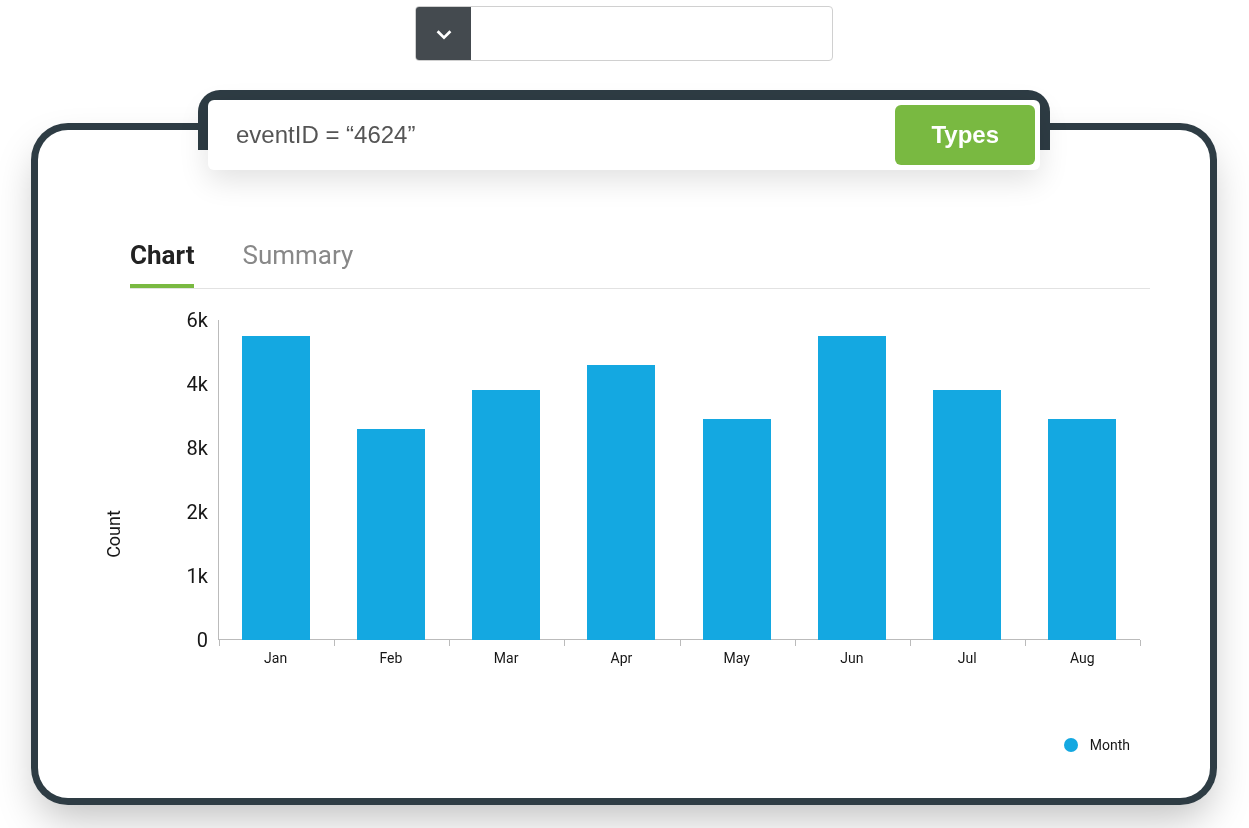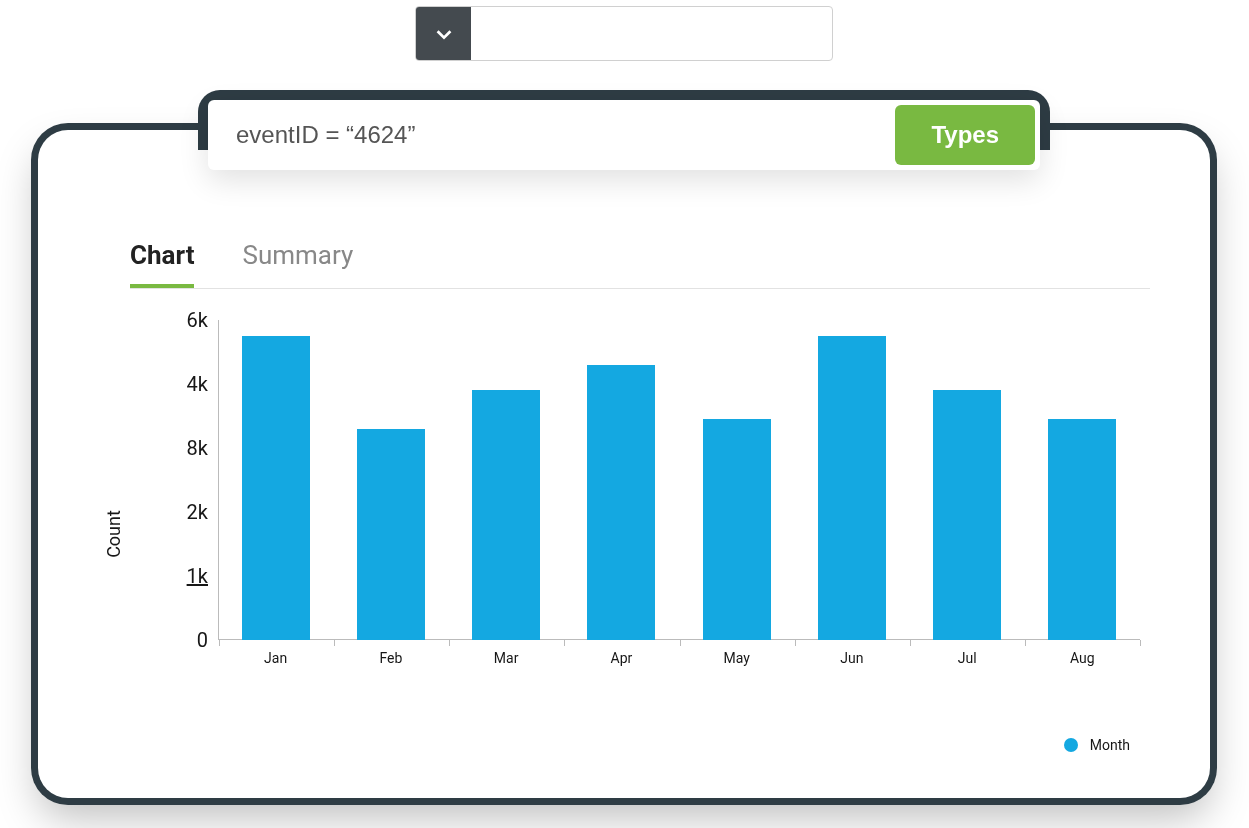--- a/index.html
+++ b/index.html
@@ -242,21 +242,21 @@
     <div class="tab active">Chart</div>
     <div class="tab">Summary</div>
   </div>
 
   <div class="chart-wrap">
     <div class="ylabel">Count</div>
 
     <div class="plot">
       <div class="yaxis" id="yaxis">
           <div class="ytick" style="bottom: 0%;">0</div>
-          <div class="ytick" style="bottom: 20%; text-decoration: underline;">1k</div>
+          <div class="ytick" style="bottom: 20%;">1k</div>
           <div class="ytick" style="bottom: 40%;">2k</div>
           <div class="ytick" style="bottom: 60%;">8k</div>
           <div class="ytick" style="bottom: 80%;">4k</div>
           <div class="ytick" style="bottom: 100%;">6k</div>
         </div>
       <div class="grid">
         <div class="baseline"></div>
         <div id="tickmarks">
             <div class="tickmark" style="left: 0%;"></div>
             <div class="tickmark" style="left: 12.5%;"></div>

